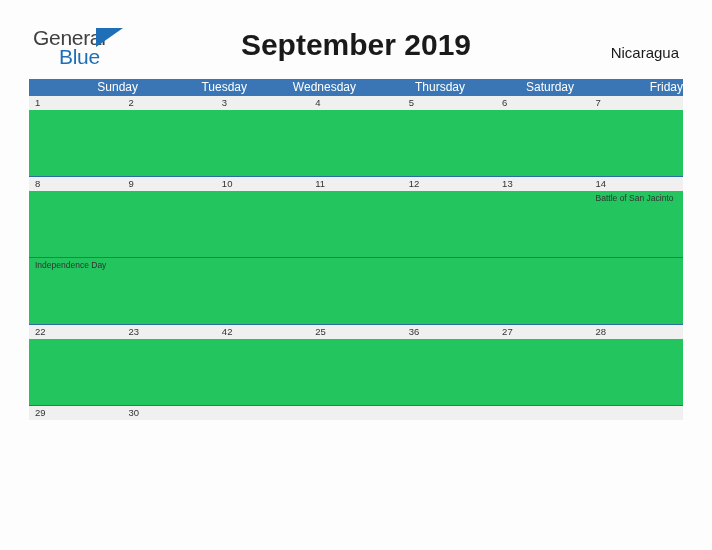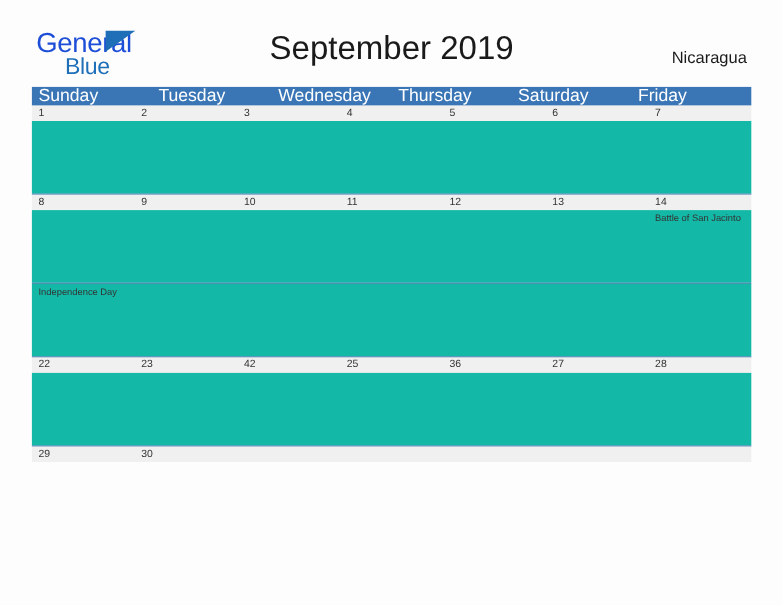--- a/index.html
+++ b/index.html
@@ -30,22 +30,22 @@
   .logo {
     position: absolute;
     left: 33px;
     top: 27px;
     width: 110px;
     height: 44px;
     line-height: 1;
   }
   .logo-row1 {
     position: relative;
-    font-size: 25px;
-    color: #1d4ed8;
+    font-size: 21px;
+    color: #404040;
     letter-spacing: -0.3px;
     font-family: "Liberation Sans", sans-serif;
   }
   .logo-row2 {
     position: relative;
     font-size: 21px;
     color: #1f6fb8;
     letter-spacing: -0.3px;
     margin-top: -2px;
     margin-left: 26px;
@@ -63,21 +63,21 @@
 
   .month-title {
     position: absolute;
     left: 0;
     right: 0;
     top: 28px;
     text-align: center;
     font-size: 30px;
     color: #1a1a1a;
     font-family: "Liberation Sans", sans-serif;
-    font-weight: normal;
+    font-weight: bold;
     letter-spacing: 0px;
   }
 
   .country {
     position: absolute;
     right: 33px;
     top: 44px;
     font-size: 15px;
     color: #1a1a1a;
     font-family: "Liberation Sans", sans-serif;
@@ -92,27 +92,28 @@
   }
 
   .weekday-header {
     display: flex;
     background: #3a76b5;
     height: 17px;
   }
   .weekday-cell {
     flex: 1 1 0;
     color: #ffffff;
-    font-size: 16px;
+    font-size: 12px;
     line-height: 17px;
     padding-left: 6px;
     box-sizing: border-box;
     font-family: "Liberation Sans", sans-serif;
     white-space: nowrap;
     overflow: hidden;
+    text-align: right;
   }
 
   .week {
     position: relative;
   }
   .week + .week {
     border-top: 1px solid #2e6da4;
   }
 
   .week-dates {
@@ -129,21 +130,21 @@
     box-sizing: border-box;
     font-family: "Liberation Sans", sans-serif;
   }
   .date-cell.empty {
     color: transparent;
   }
 
   .week-body {
     display: flex;
     height: 66px;
-    background: #14b8a6;
+    background: #22c55e;
   }
   .event-cell {
     flex: 1 1 0;
     padding: 2px 8px 0 6px;
     box-sizing: border-box;
     font-size: 8.5px;
     line-height: 11px;
     color: #333333;
     font-family: "Liberation Sans", sans-serif;
   }

